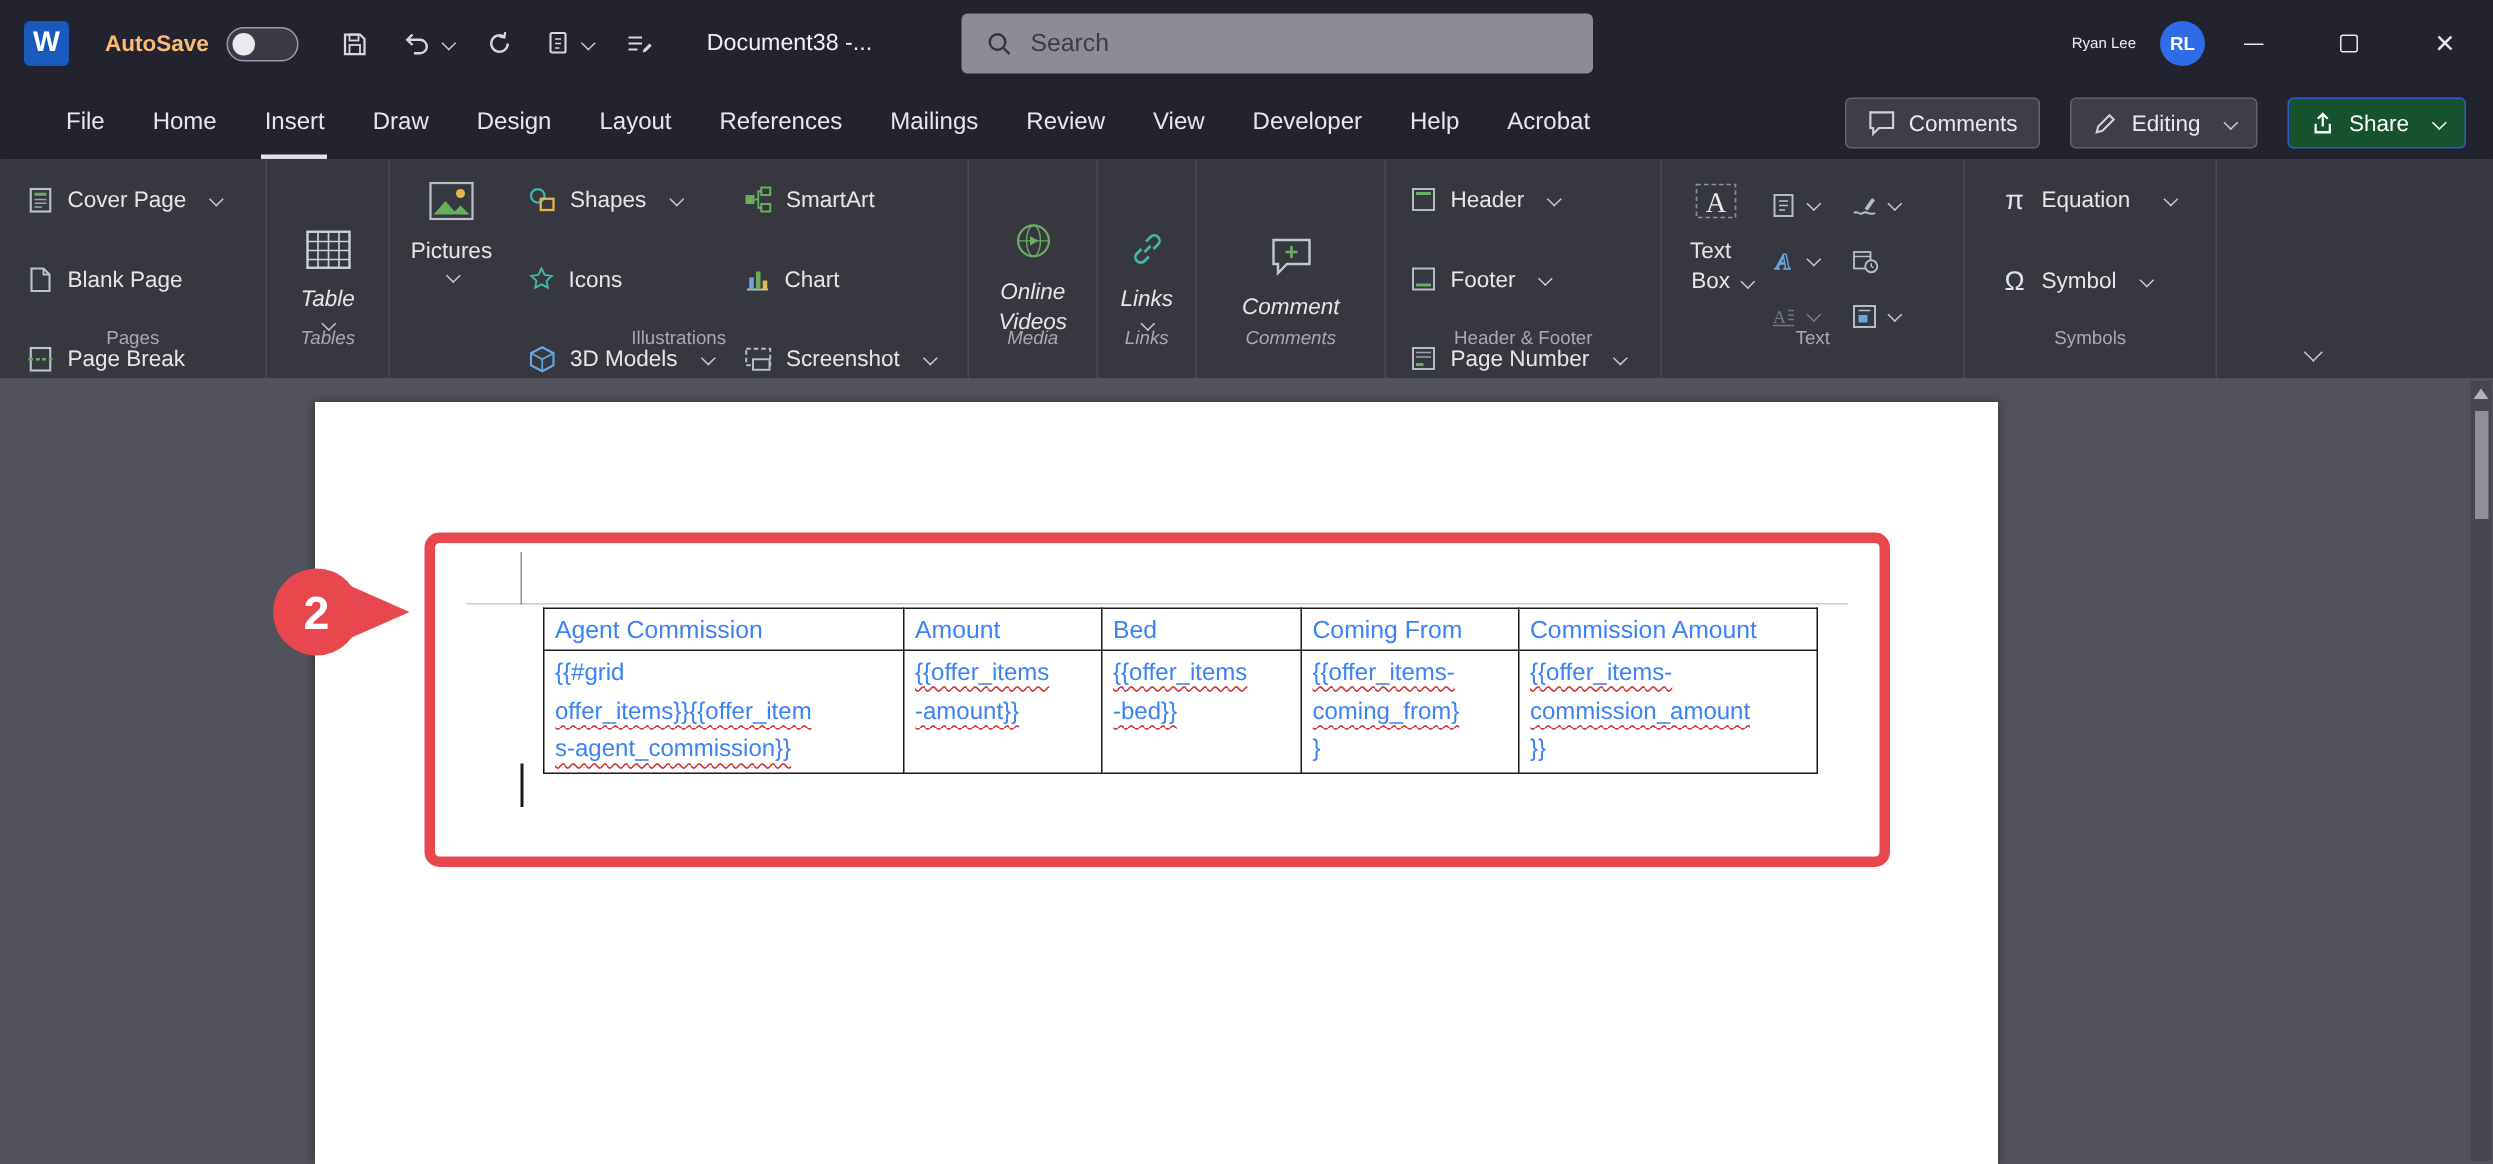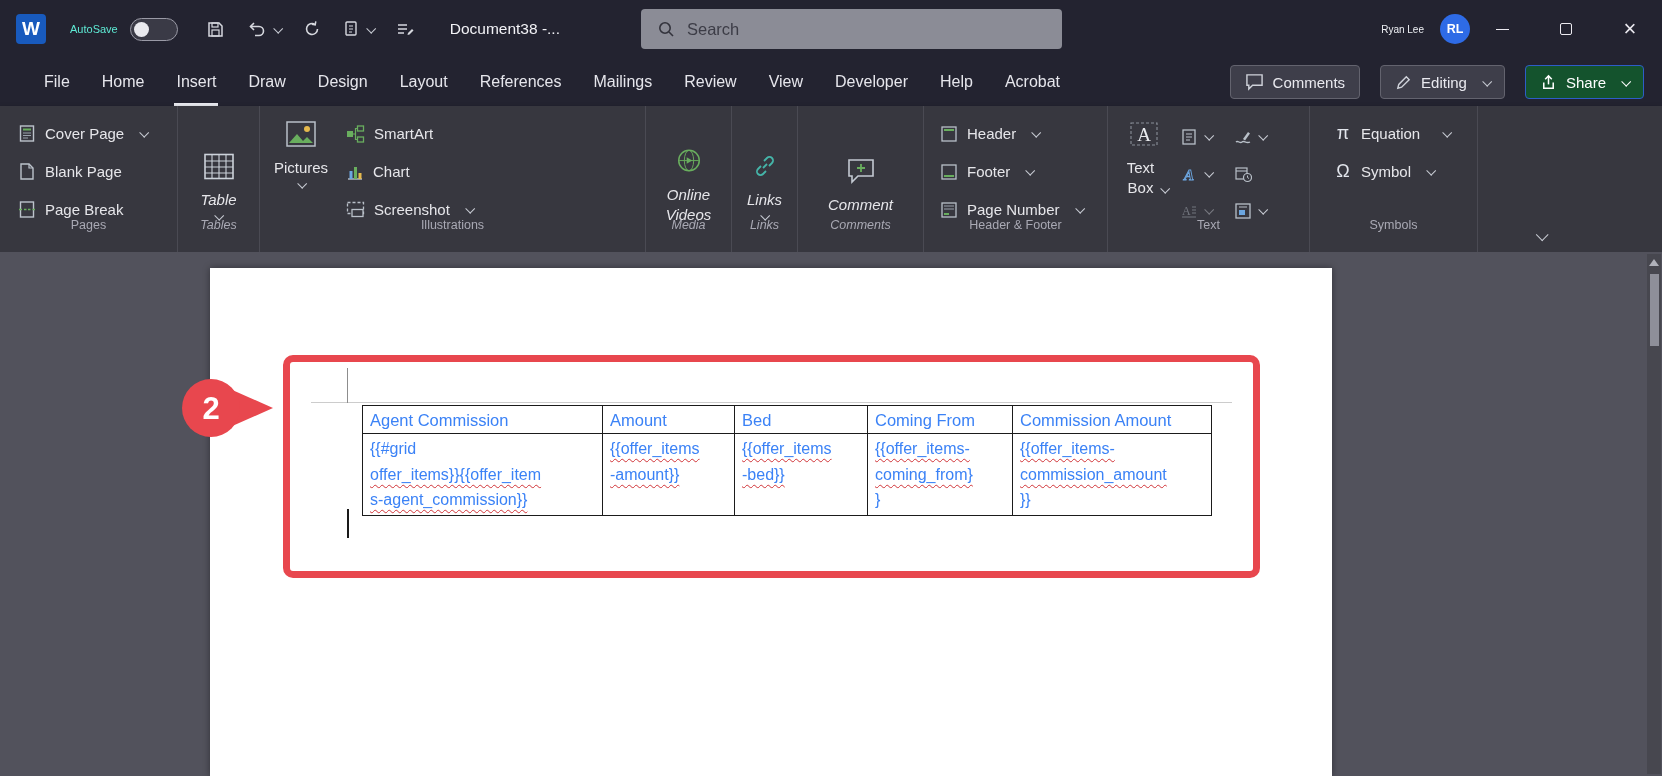--- a/index.html
+++ b/index.html
@@ -3,21 +3,21 @@
 <meta charset="utf-8">
 <style>
   * { margin:0; padding:0; box-sizing:border-box; }
   html,body { width:1662px; height:776px; overflow:hidden; }
   body { font-family:"Liberation Sans", sans-serif; background:#52525c; }
   .app { position:relative; width:1662px; height:776px; }
 
   
   .titlebar { height:58px; background:#232330; display:flex; align-items:center; padding-left:16px; position:relative; color:#e8e8ee; }
   .word-logo { width:30px; height:30px; background:#185abd; border-radius:4px; color:#fff; font-weight:bold; font-size:19px; display:flex; align-items:center; justify-content:center; }
-  .autosave-label { margin-left:24px; font-size:11px; color:#5eead4; }
+  .autosave-label { margin-left:24px; font-size:15px; color:#fdba74;font-weight:bold; }
   .toggle { margin-left:12px; width:48px; height:23px; border:1px solid #9a9aa6; border-radius:12px; background:#3a3a46; position:relative; }
   .toggle-knob { position:absolute; left:3px; top:3px; width:15px; height:15px; background:#e9e9ee; border-radius:50%; }
   .tb-btn { margin-left:22px; display:flex; align-items:center; color:#d9d9df; }
   .doc-title { margin-left:36px; font-size:15.5px; color:#f2f2f6; white-space:nowrap; }
   .search { position:absolute; left:641px; top:9px; width:421px; height:40px; background:#8b8c96; border-radius:4px; display:flex; align-items:center; padding-left:16px; gap:12px; }
   .search input { background:transparent; border:none; outline:none; font-size:16.5px; color:#20202a; width:330px; font-family:"Liberation Sans",sans-serif; }
   .search input::placeholder { color:#3c3c46; }
   .tb-right { position:absolute; right:0; top:0; height:100%; display:flex; align-items:center; }
   .user-name { font-size:10px; color:#eef0f4; }
   .avatar { margin-left:16px; width:30px; height:30px; border-radius:50%; background:#2e6be6; color:#fff; font-size:12.5px; font-weight:bold; display:flex; align-items:center; justify-content:center; }
@@ -35,21 +35,21 @@
   .pill-btn.share { background:#14532d; border-color:#2d5dc8; color:#fff; }
 
   
   .chev { display:inline-block; width:7px; height:7px; border-right:1.6px solid #c9ccd4; border-bottom:1.6px solid #c9ccd4; transform:rotate(45deg) translateY(-1px); margin-left:7px; flex:0 0 auto; }
   .chev.big { width:9px; height:9px; }
 
   
   .ribbon { height:146px; background:#37373f; display:flex; position:relative; box-shadow:0 2px 5px rgba(0,0,0,.35); }
   .grp { border-right:1px solid #4a4a53; position:relative; display:flex; }
   .grp-label { position:absolute; bottom:20px; left:0; right:0; text-align:center; font-size:12.5px; color:#a9a9b4; }
-  .stack { display:flex; flex-direction:column; gap:11px; padding-top:14px; }
+  .stack { display:flex; flex-direction:column; gap:27px; padding-top:14px; }
   .small-item { display:flex; align-items:center; gap:9px; font-size:15px; color:#e6e6ea; height:27px; white-space:nowrap; }
   .big-btn { display:flex; flex-direction:column; align-items:center; padding-top:10px; font-size:15px; color:#e6e6ea; text-align:center; }
   .big-icon { height:36px; display:flex; align-items:center; justify-content:center; }
   .big-lbl { margin-top:6px; line-height:20px; }
   .big-btn .chev { margin:3px 0 0 0; }
   .center { align-items:center; justify-content:center;font-style:italic; }
   .icon-grid { display:grid; grid-template-columns:54px 54px; grid-auto-rows:37px; padding-top:12px; align-items:center; }
   .icon-cell { display:flex; align-items:center; }
   .dim { opacity:.45; }
   .sym { font-size:18px; color:#e2e5ec; width:18px; text-align:center; }
@@ -237,20 +237,44 @@
       <div class="big-btn" style="width:82px;">
         <span class="big-icon">
             <svg width="30" height="26" viewBox="0 0 30 26">
               <rect x="1" y="1" width="28" height="24" fill="none" stroke="#b9c0c9" stroke-width="1.5"></rect>
               <circle cx="21" cy="8" r="3" fill="#e5b94d"></circle>
               <path d="M3 22l8-9 6 7 4-4 6 6z" fill="#69ae5e"></path>
             </svg>
           </span>
         <span class="big-lbl">Pictures</span>
         <i class="chev"></i>
+      </div>
+      <div class="stack" style="padding-left:10px; width:150px;">
+        <div class="small-item">
+          <svg width="19" height="18" viewBox="0 0 19 18">
+              <circle cx="6.5" cy="6.5" r="4.5" fill="none" stroke="#45b5a9" stroke-width="1.5"></circle>
+              <rect x="8.5" y="8.5" width="8.5" height="7.5" fill="none" stroke="#e5b94d" stroke-width="1.5"></rect>
+            </svg>
+          <span>Shapes</span>
+            <i class="chev"></i>
+        </div>
+        <div class="small-item">
+          <svg width="18" height="18" viewBox="0 0 18 18">
+              <path d="M9 2l2.1 4.3 4.7.6-3.4 3.3.8 4.6L9 12.6l-4.2 2.2.8-4.6L2.2 6.9l4.7-.6z" fill="none" stroke="#45b5a9" stroke-width="1.3"></path>
+            </svg>
+          <span>Icons</span>
+        </div>
+        <div class="small-item">
+          <svg width="19" height="19" viewBox="0 0 19 19">
+              <path d="M9.5 1.5 17 5.5v8l-7.5 4-7.5-4v-8z" fill="none" stroke="#6ca6e0" stroke-width="1.4"></path>
+              <path d="M2 5.5l7.5 4 7.5-4M9.5 9.5v8" fill="none" stroke="#6ca6e0" stroke-width="1.1"></path>
+            </svg>
+          <span>3D Models</span>
+            <i class="chev"></i>
+        </div>
       </div>
       <div class="stack" style="padding-left:4px;">
         <div class="small-item">
           <svg width="19" height="18" viewBox="0 0 19 18">
               <rect x="1" y="6" width="6" height="6" fill="#69ae5e"></rect>
               <rect x="11.5" y="1" width="6" height="5" fill="none" stroke="#69ae5e" stroke-width="1.3"></rect>
               <rect x="11.5" y="12" width="6" height="5" fill="none" stroke="#69ae5e" stroke-width="1.3"></rect>
               <path d="M7 9h2.5v-5.5h2M9.5 9v5.5h2" fill="none" stroke="#69ae5e" stroke-width="1.2"></path>
             </svg>
           <span>SmartArt</span>

